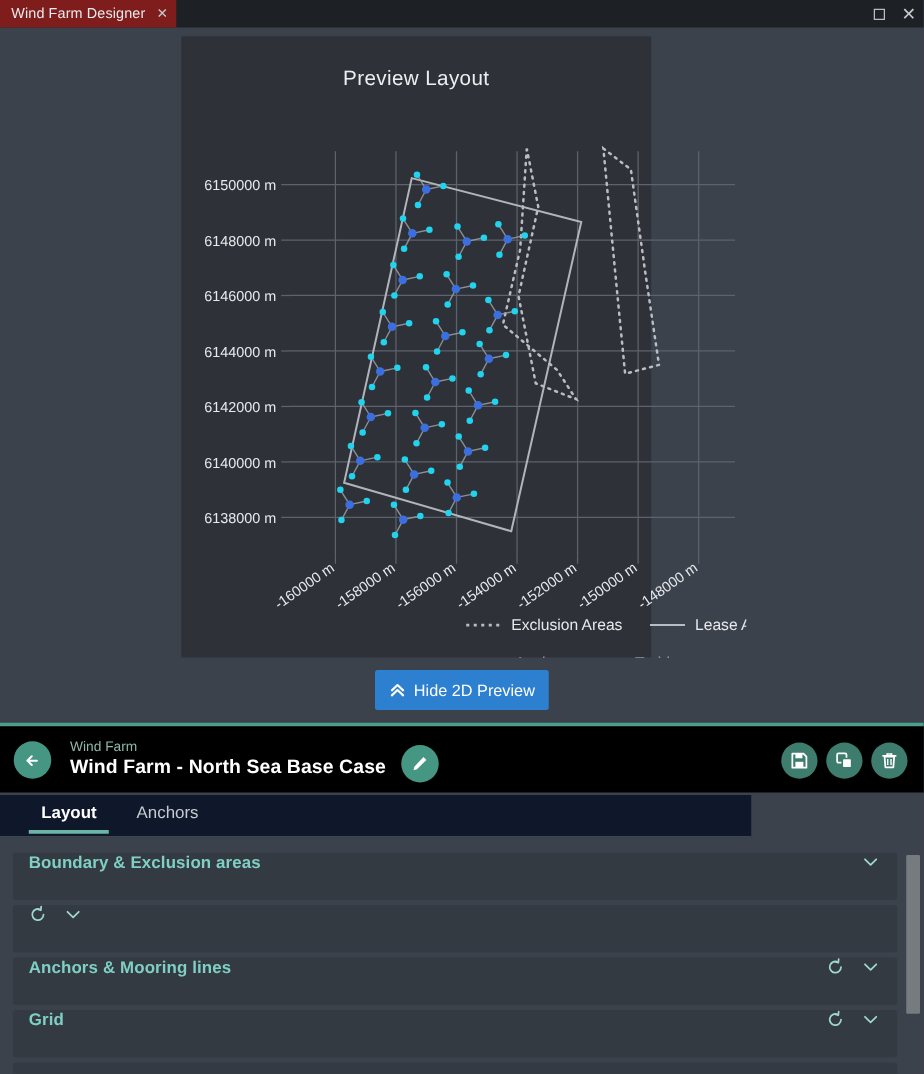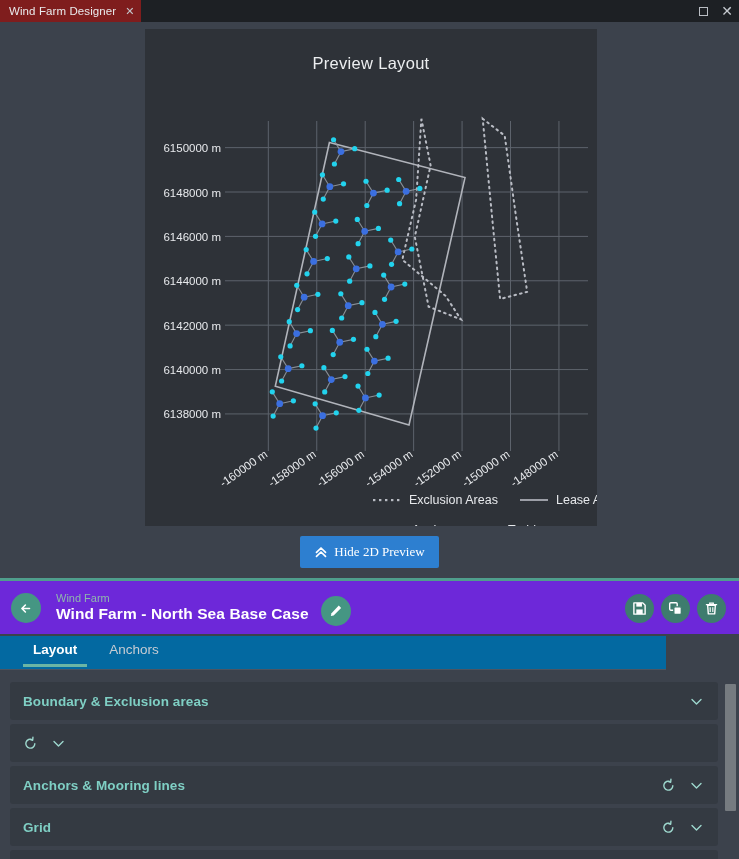--- a/index.html
+++ b/index.html
@@ -38,47 +38,47 @@
   .wc-box {
     width: 9px; height: 9px; border: 1.3px solid #b9bdc3;
   }
   .wc-x {
     color: #c6cad0; font-size: 14px; line-height: 1; font-weight: 300;
   }
 
   
   #chart-panel {
     position: absolute; left: 145px; top: 29px;
-    width: 452px; height: 497px;
+    width: 376px; height: 497px;
     background: #2e3238;
   }
   #chart-title {
     text-align: center; color: #eceef0;
     font-size: 16.5px; margin-top: 25px; letter-spacing: .3px;
   }
   #plot-svg { position: absolute; left: 0; top: 0; }
 
   
   #hide-preview-btn {
     position: absolute; left: 300px; top: 536px;
     width: 139px; height: 32px;
     background: #2d7fd0; color: #fff;
     border: none; border-radius: 2px;
-    font-family: Liberation Serif, serif;
+    font-family: Liberation Sans, sans-serif;
     font-size: 13px;
     display: flex; align-items: center; justify-content: center;
     gap: 6px; cursor: pointer;
   }
   #hide-preview-btn .chev2 { display: block; }
 
   
   #wf-header {
     position: absolute; left: 0; top: 578px;
     width: 739px; height: 56px;
-    background: #6d28d9;
+    background: #000000;
     border-top: 3px solid #4f9e8c;
   }
   #back-btn {
     position: absolute; left: 11px; top: 12px;
     width: 30px; height: 30px; border-radius: 50%;
     background: #459683;
     display: flex; align-items: center; justify-content: center;
     cursor: pointer;
   }
   #wf-titles { position: absolute; left: 56px; top: 11px; }
@@ -101,22 +101,22 @@
   .circ-btn {
     width: 29px; height: 29px; border-radius: 50%;
     background: #3e7c6e;
     display: flex; align-items: center; justify-content: center;
     cursor: pointer;
   }
 
   
   #tabs-row {
     position: absolute; left: 0; top: 636px;
-    width: 666px; height: 34px;
-    background: #0369a1;
+    width: 601px; height: 34px;
+    background: #0f172a;
     display: flex; align-items: flex-start;
     padding-left: 17px;
     border-bottom: 1.5px solid #4c5562;
   }
   .tab-item {
     color: #c7ccd3; font-size: 13.5px;
     padding: 6px 16px 8px 16px;
     cursor: pointer; position: relative;
   }
   .tab-item.active { color: #ffffff; font-weight: bold; }
@@ -129,21 +129,21 @@
   
   #accordion {
     position: absolute; left: 10px; top: 682px;
     width: 708px; height: 177px;
     overflow: hidden;
   }
   .acc-row {
     height: 38px; margin-bottom: 4px;
     background: #343a42;
     border-radius: 3px;
-    display: flex; align-items: center;
+    display: flex; align-items: flex-start;
     padding: 0 14px 0 13px;
     cursor: pointer;
   }
   .acc-label {
     color: #7fcfc4; font-size: 13.5px; font-weight: bold;
     flex: 1; letter-spacing: .1px;
   }
   .acc-icons { display: flex; align-items: center; gap: 13px; }
 
   

